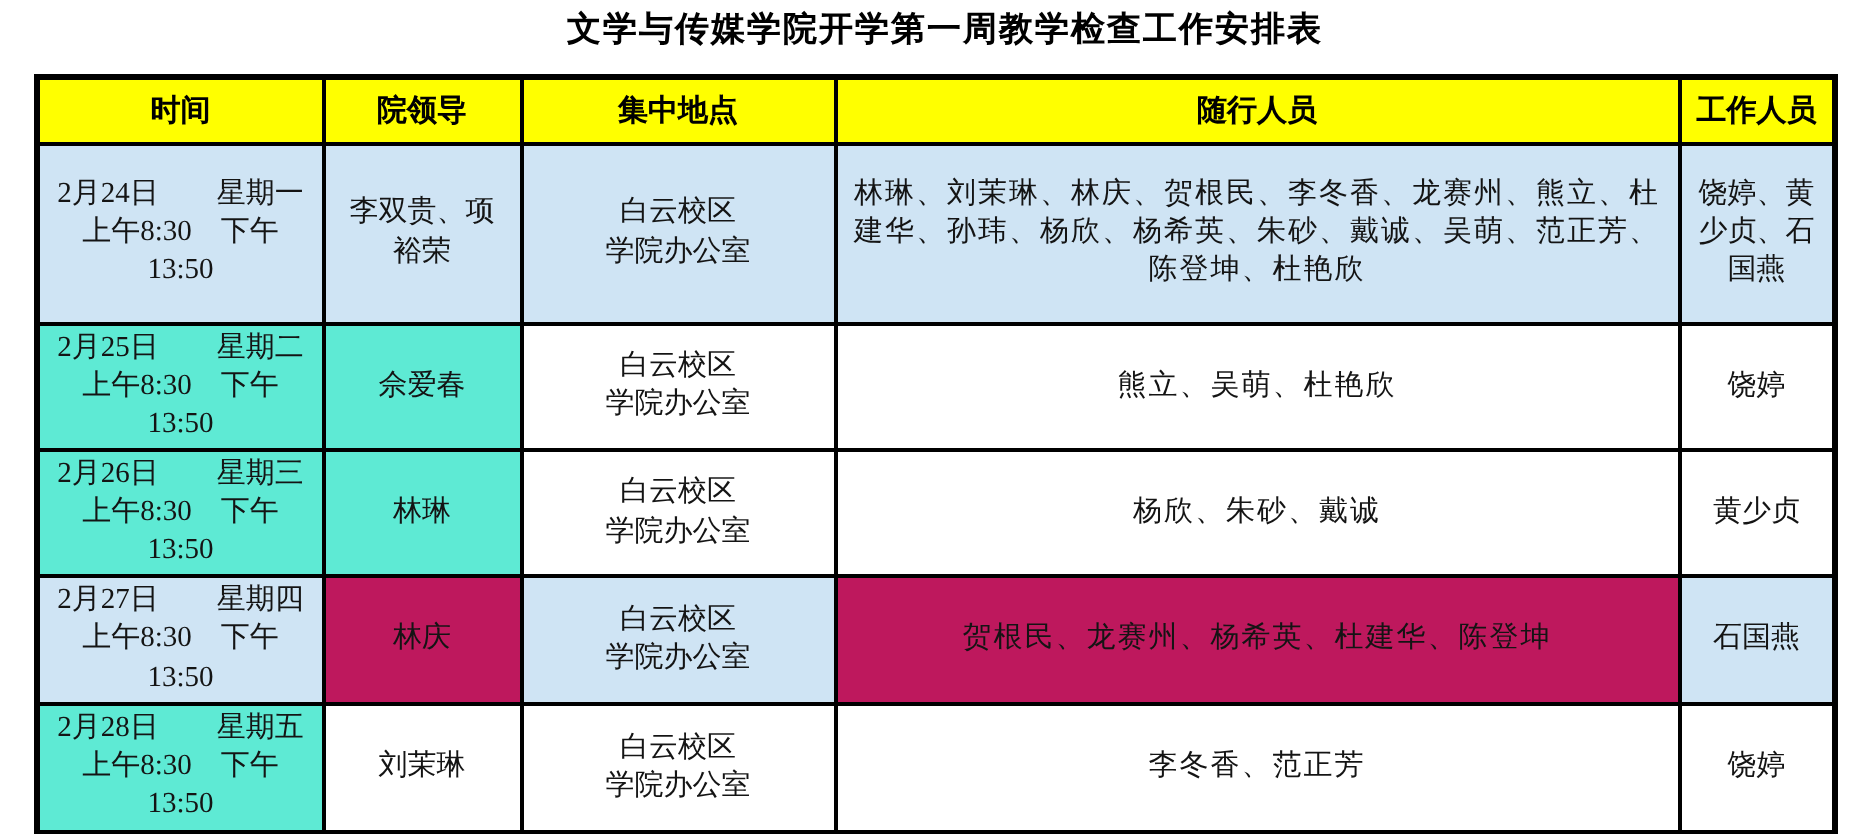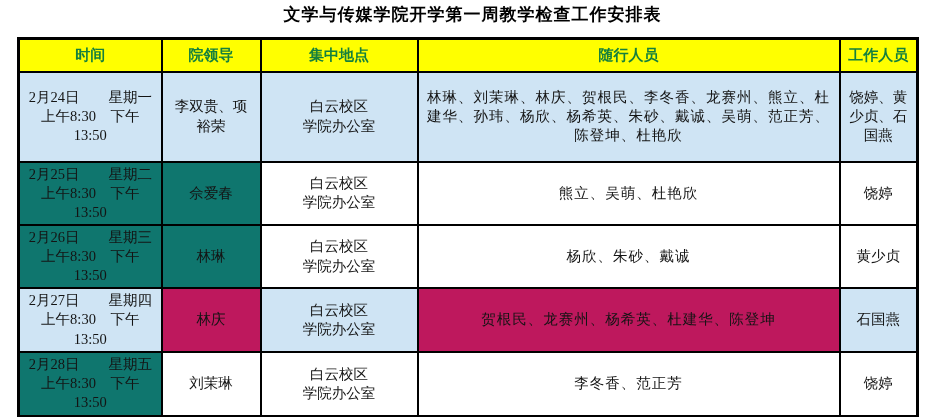--- a/index.html
+++ b/index.html
@@ -28,40 +28,40 @@
   .schedule th,.schedule td{
     border:2px solid #000;
     overflow:hidden;
   }
   .schedule thead tr{height:33px;}
   .schedule th{
     background:#ffff00;
     font-family:"Liberation Sans","DejaVu Sans",sans-serif;
     font-weight:bold;
     font-size:15px;
-    color:#15803d;
+    color:#000000;
     text-align:center;
   }
   .schedule td{
     font-size:14.5px;
     line-height:1.32;
     padding:2px 6px;
     vertical-align:middle;
   }
   tbody tr:nth-child(1){height:90px;}
   tbody tr:nth-child(2){height:63px;}
   tbody tr:nth-child(3){height:63px;}
   tbody tr:nth-child(4){height:62px;}
   tbody tr:nth-child(5){height:65px;}
   .c-time,.c-leader,.c-location,.c-staff{text-align:center;}
   .c-entourage{text-align:center;letter-spacing:1px;}
   .pre{white-space:pre-line;}
   .bg-blue{background:#cfe4f4;}
   .bg-light_blue{background:#be185d;}
-  .bg-light_yellow{background:#0f766e;}
+  .bg-light_yellow{background:#5eead4;}
   .bg-white{background:#ffffff;}
 </style>
 </head>
 <body>
 
 <div class="title">文学与传媒学院开学第一周教学检查工作安排表</div>
 
 <table class="schedule">
   <colgroup>
     <col style="width:143px">

